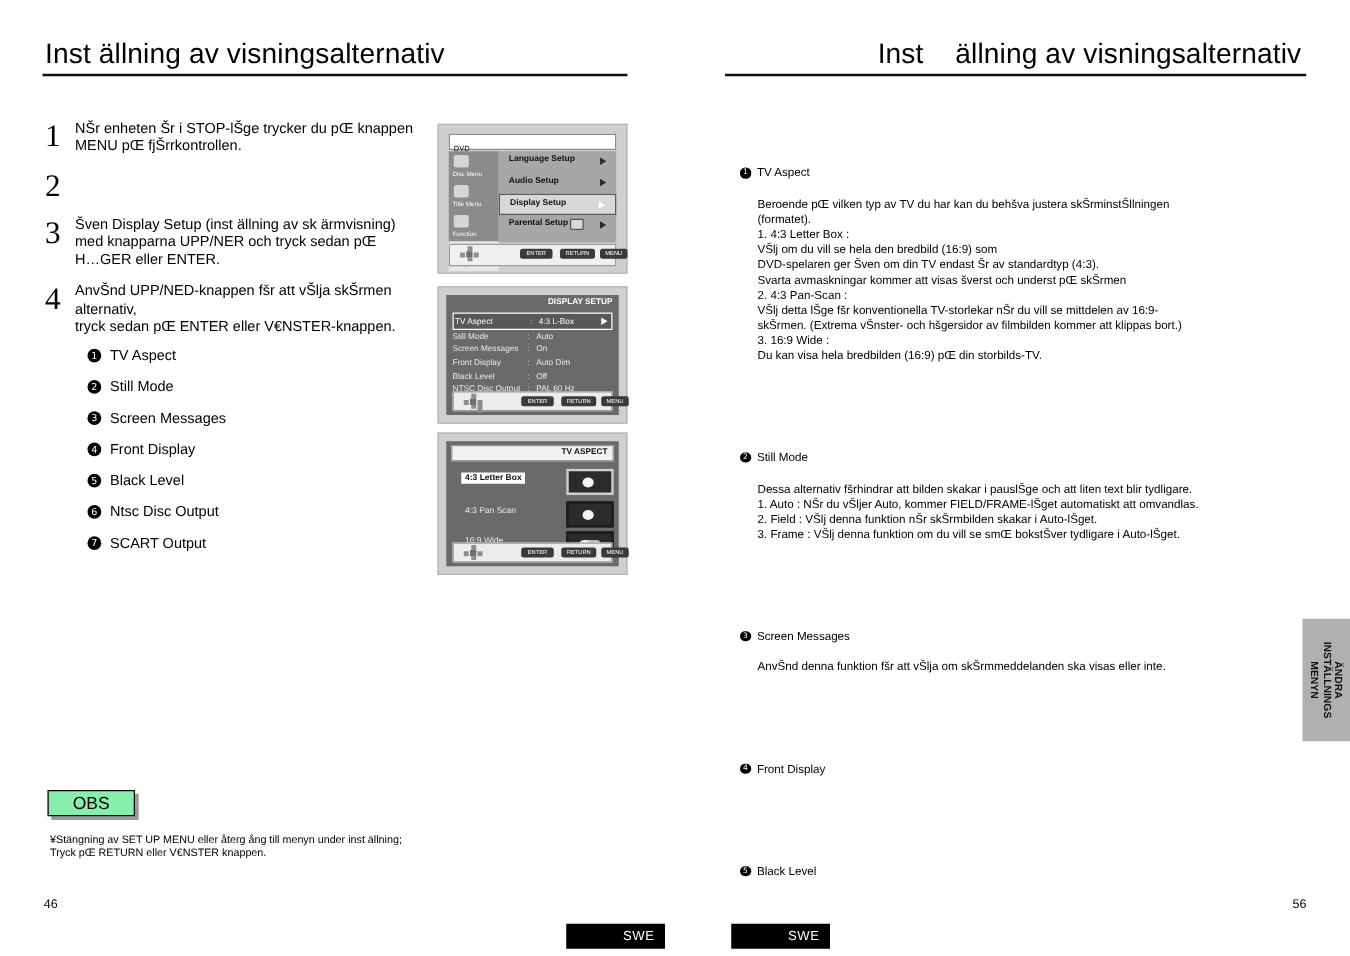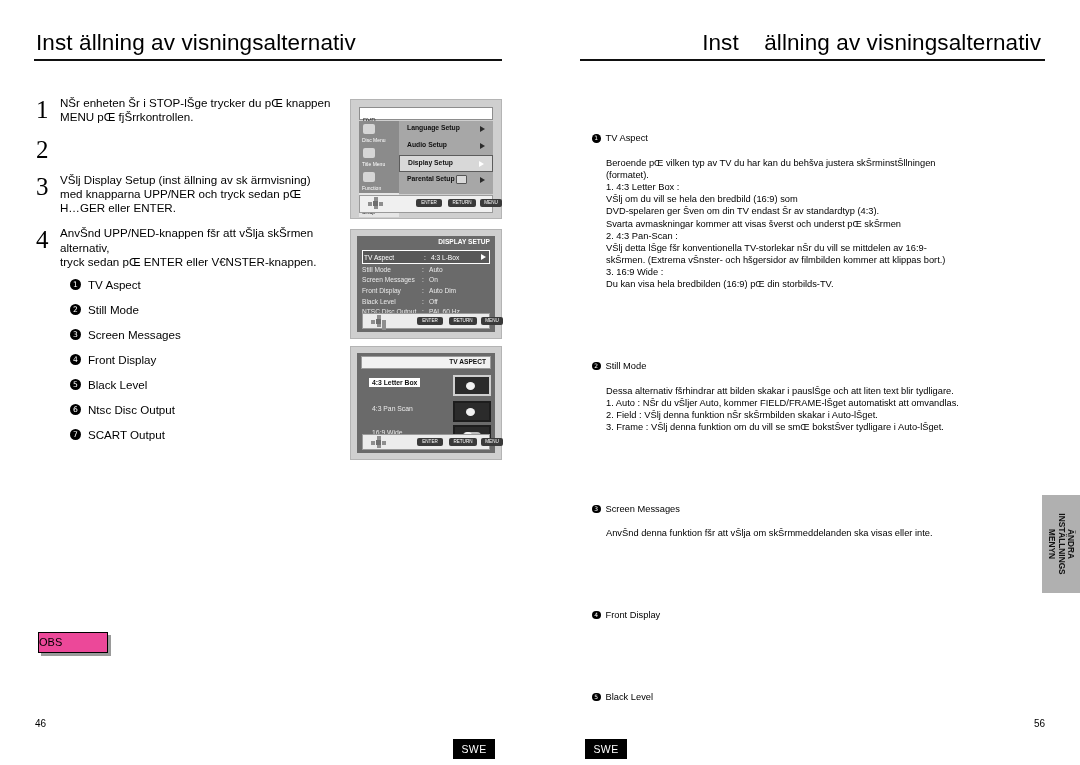--- a/index.html
+++ b/index.html
@@ -36,23 +36,23 @@
   .optrow .bullet{
     width:11px;height:11px;border-radius:50%;background:#000;color:#fff;
     font-size:7.6px;line-height:11px;text-align:center;
     margin-right:7px;flex:0 0 11px;font-family:"DejaVu Sans",sans-serif;
   }
   .optrow .lbl{font-size:11.6px;}
 
   
   .obsbox{
     position:absolute;left:38px;top:632px;width:68px;height:19px;
-    border:1.5px solid #000;background:#ec4899;
+    border:1.5px solid #000;background:#86efac;
     box-shadow:3px 3px 0 #9a9a9a;
-    font-size:11px;line-height:19px;
+    font-size:14px;line-height:19px;text-align:center;
   }
   .obstext{position:absolute;left:40px;top:666px;width:350px;
     font-size:8.6px;line-height:11.4px;white-space:pre-line;}
 
   
   .shot{position:absolute;background:#cfcfcf;border:1px solid #b4b4b4;}
 
   
   #shot1{left:350px;top:99px;width:150px;height:118px;}
   #shot1 .titlebar{position:absolute;left:8px;top:7px;right:8px;height:11px;
@@ -143,21 +143,21 @@
     transform:translate(-50%,-50%) rotate(90deg);
     white-space:pre-line;text-align:center;font-size:8.3px;line-height:9.4px;
     font-weight:bold;color:#111;width:94px;
   }
 
   
   .pgnum{position:absolute;font-size:10px;}
   #pg-left{left:35px;top:718px;}
   #pg-right{left:1034px;top:718px;}
   .swe{position:absolute;width:42px;height:20px;background:#000;color:#fff;
-    font-size:10.5px;line-height:20px;text-align:center;letter-spacing:.4px;}
+    font-size:10.5px;line-height:20px;text-align:center;letter-spacing:.4px;padding-left:37px;}
   #swe-left{left:453px;top:739px;}
   #swe-right{left:585px;top:739px;}
 </style>
 </head>
 <body>
 
 <div class="page">
 
   <div class="hdr" id="hdr-left">
     <div class="txt">Inst ällning av visningsalternativ</div>
@@ -173,21 +173,21 @@
     <div class="step">
       <div class="num">1</div>
       <div class="body">NŠr enheten Šr i STOP-lŠge trycker du pŒ knappen
 MENU pŒ fjŠrrkontrollen.</div>
     </div>
     <div class="step">
       <div class="num">2</div>
     </div>
     <div class="step">
       <div class="num">3</div>
-      <div class="body">VŠlj Display Setup (inst  ällning av sk  ärmvisning)
+      <div class="body">Šven Display Setup (inst  ällning av sk  ärmvisning)
 med knapparna UPP/NER och tryck sedan pŒ
 H…GER eller ENTER.</div>
     </div>
     <div class="step">
       <div class="num">4</div>
       <div class="body">AnvŠnd UPP/NED-knappen fšr att vŠlja skŠrmen alternativ,
 tryck sedan pŒ ENTER eller V€NSTER-knappen.</div>
     </div>
   </div>
 
@@ -216,20 +216,22 @@
       <div class="bullet">6</div>
       <div class="lbl">Ntsc Disc Output</div>
     </div>
     <div class="optrow">
       <div class="bullet">7</div>
       <div class="lbl">SCART Output</div>
     </div>
   </div>
 
   <div class="obsbox">OBS</div>
+  <div class="obstext">¥Stängning av SET UP MENU eller   återg ång till menyn under inst    ällning;
+  Tryck pŒ RETURN eller V€NSTER knappen.</div>
 
   <div class="shot" id="shot1">
     <div class="titlebar">
       <span>DVD</span>
     </div>
 
     <div class="leftcol">
       <div class="lrow">
         <span class="ic"></span>
         <span class="lt">Disc Menu</span>

